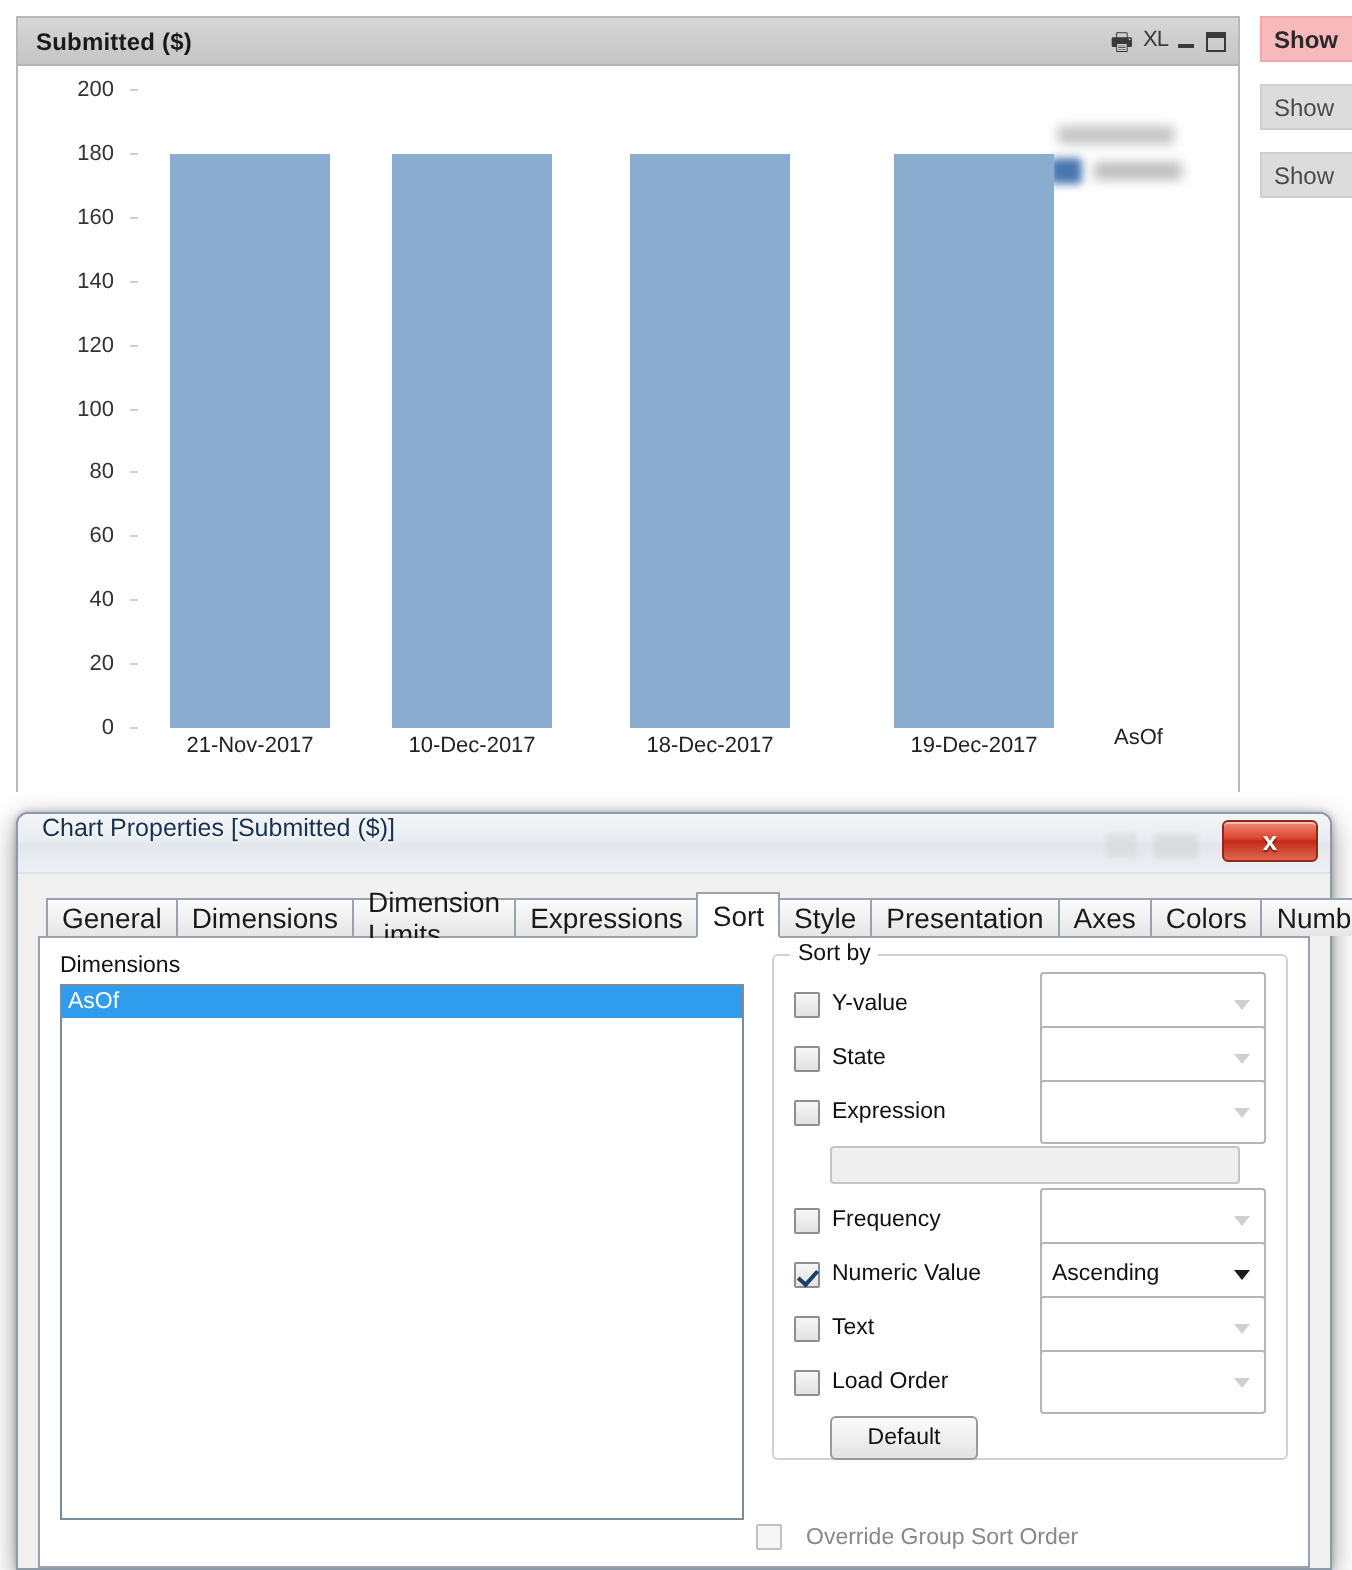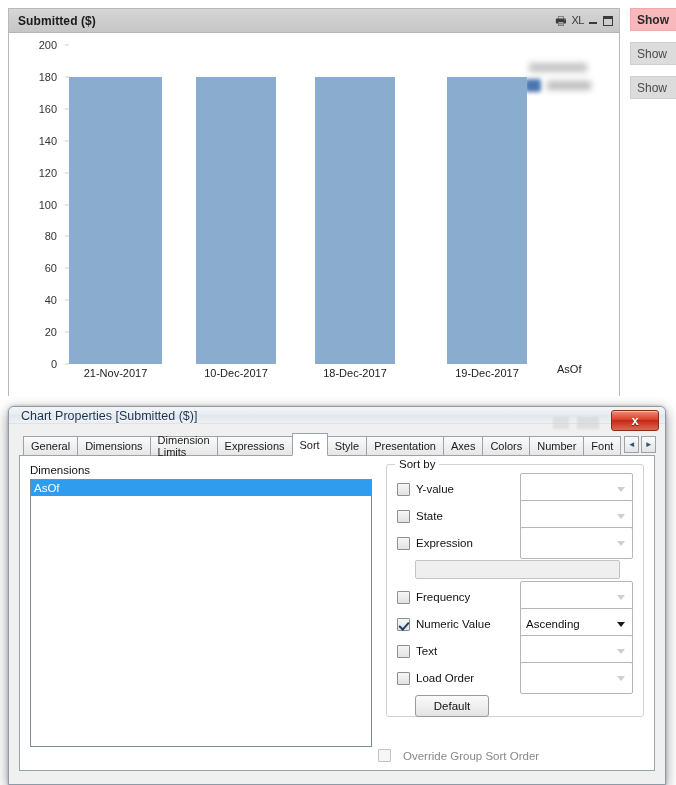--- a/index.html
+++ b/index.html
@@ -90,25 +90,25 @@
 
   
   .dialog {
     position: absolute; left: 8px; top: 406px; width: 658px; height: 379px;
     background: #f0f0f0;
     border: 1px solid #8d9aa8;
     border-radius: 6px 6px 0 0;
     box-shadow: 0 4px 14px rgba(0,0,0,.42), 0 0 3px rgba(0,0,0,.25);
   }
   .dlg-titlebar {
-    position: relative; height: 17px;
+    position: relative; height: 30px;
     background: linear-gradient(to bottom, #f3f5f7 0%, #e8ecf1 48%, #e2e7ed 52%, #edf1f5 100%);
     border-radius: 5px 5px 0 0;
     border-bottom: 1px solid #dfe3e8;
-    display: flex; align-items: flex-end;
+    display: flex; align-items: flex-start;
   }
   .dlg-title {
     font-size: 12.5px; color: #16314f; padding-left: 12px;
     text-shadow: 0 1px 0 rgba(255,255,255,.9);
   }
   .dlg-ghost-ctrls {
     position: absolute; right: 66px; top: 10px; width: 46px; height: 12px;
     background: linear-gradient(to right,#d4d4d4 0 34%, transparent 34% 52%, #d0d0d0 52% 100%);
     opacity: .55; filter: blur(1.2px);
   }
@@ -126,21 +126,21 @@
   .dlg-body { position: relative; padding: 10px 10px 0 10px; height: 347px; }
 
   .tabstrip {
     position: relative; display: flex; align-items: flex-end;
     height: 22px; border-bottom: 1px solid #9aa3ad;
     padding-left: 4px;
   }
   .tab {
     height: 19px; padding: 0 7px;
     display: flex; align-items: center;
-    font-size: 11px; color: #1a1a1a;
+    font-size: 14px; color: #1a1a1a;
     background: linear-gradient(to bottom,#fbfbfb,#e6e6e6);
     border: 1px solid #9aa3ad; border-bottom: none;
     margin-right: -1px;
   }
   .tab.active {
     height: 23px; background: #ffffff; font-weight: normal;
     border-bottom: 1px solid #ffffff; position: relative; z-index: 3;
     margin-bottom: -1px;
   }
   .tab-scrollers { margin-left: 4px; display: flex; gap: 2px; align-self: center; }
@@ -244,21 +244,21 @@
           <div class="y-tick" style="top: 235.3px;">60</div>
           <div class="y-tick" style="top: 203.4px;">80</div>
           <div class="y-tick" style="top: 171.5px;">100</div>
           <div class="y-tick" style="top: 139.6px;">120</div>
           <div class="y-tick" style="top: 107.7px;">140</div>
           <div class="y-tick" style="top: 75.8px;">160</div>
           <div class="y-tick" style="top: 43.9px;">180</div>
           <div class="y-tick" style="top: 12px;">200</div>
         </div>
       <div class="bars-area">
-          <div class="bar-col" style="left: 4px; width: 93px; height: 287.1px;">
+          <div class="bar-col" style="left: 20px; width: 80px; height: 287.1px;">
             <div class="bar-rect" style="height: 100%; background: rgb(138, 173, 207);"></div>
             <div class="bar-label">21-Nov-2017</div>
           </div>
           <div class="bar-col" style="left: 131px; width: 80px; height: 287.1px;">
             <div class="bar-rect" style="height: 100%; background: rgb(138, 173, 207);"></div>
             <div class="bar-label">10-Dec-2017</div>
           </div>
           <div class="bar-col" style="left: 250px; width: 80px; height: 287.1px; border-radius: 10px;">
             <div class="bar-rect" style="height: 100%; background: rgb(138, 173, 207);"></div>
             <div class="bar-label">18-Dec-2017</div>

